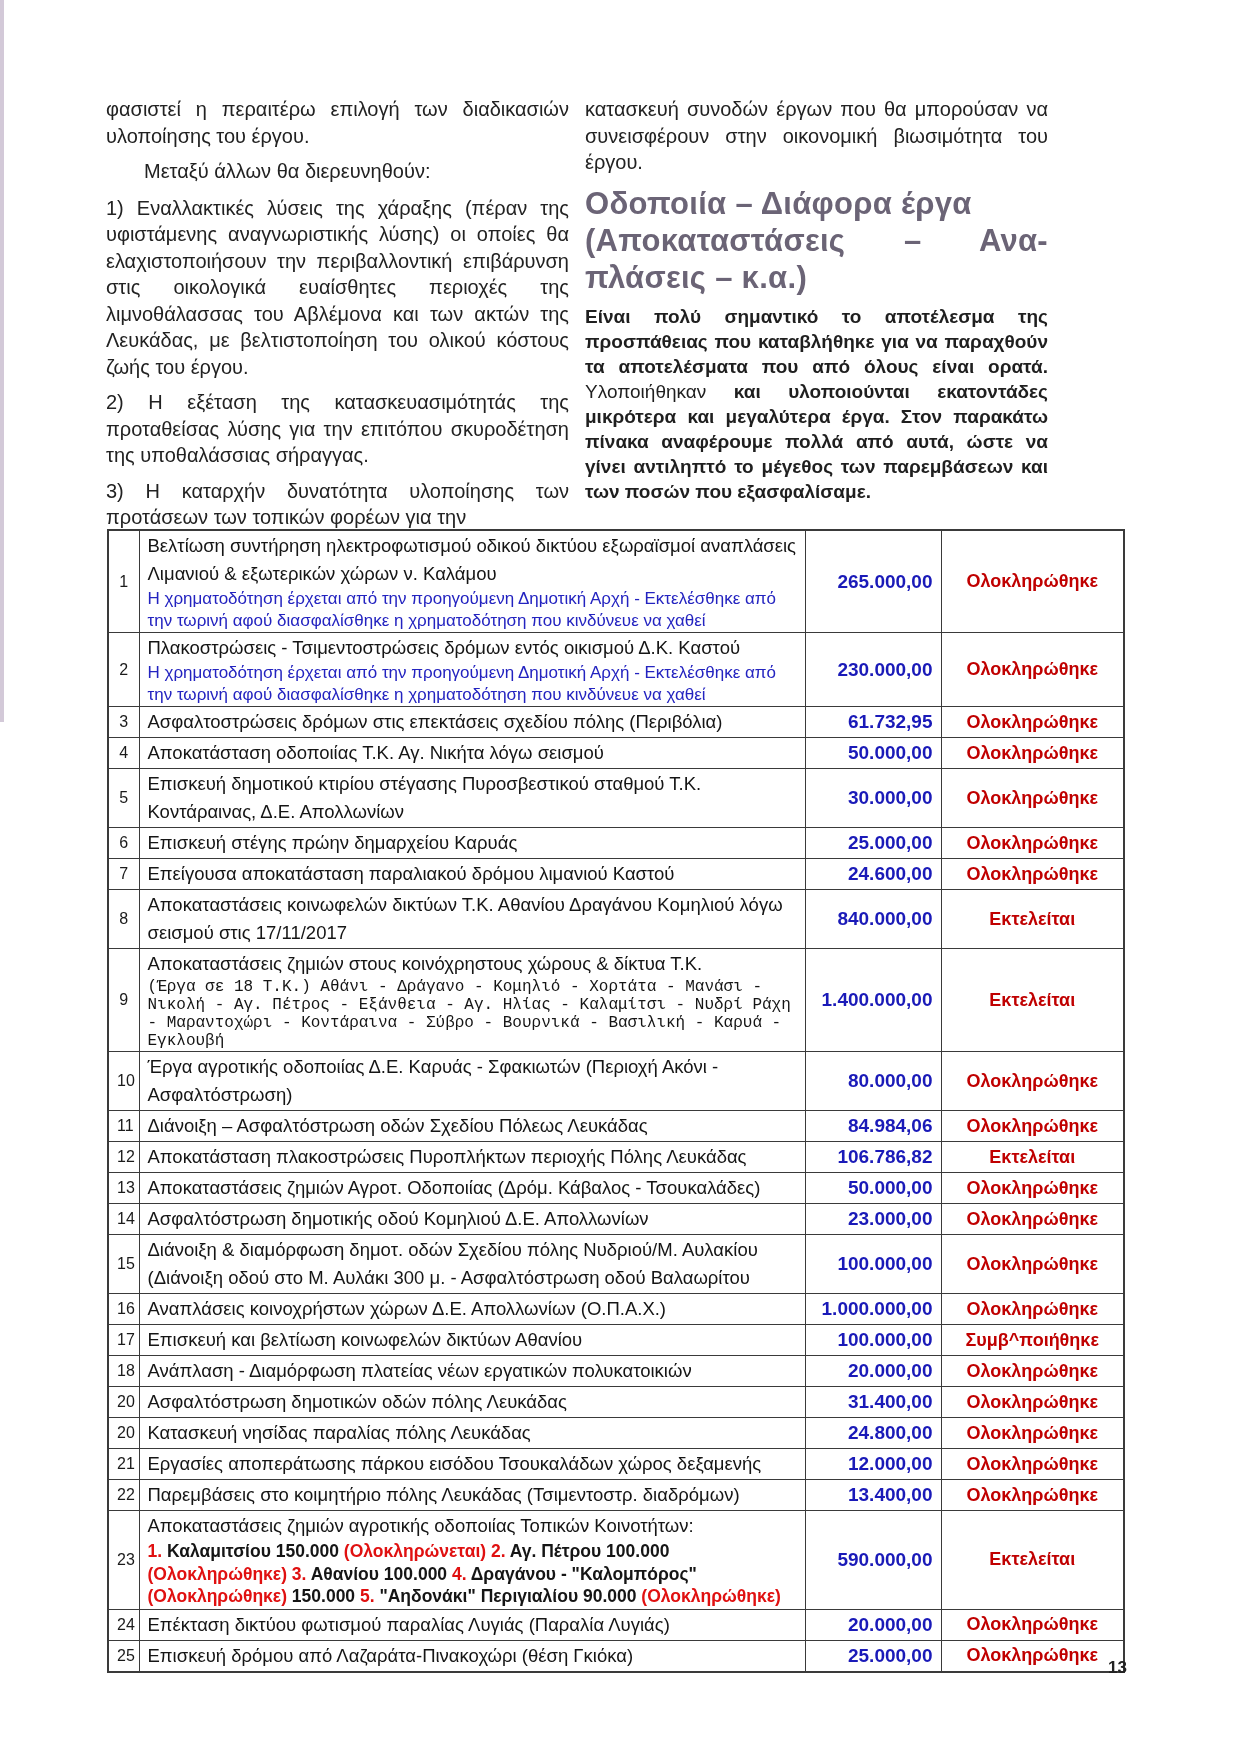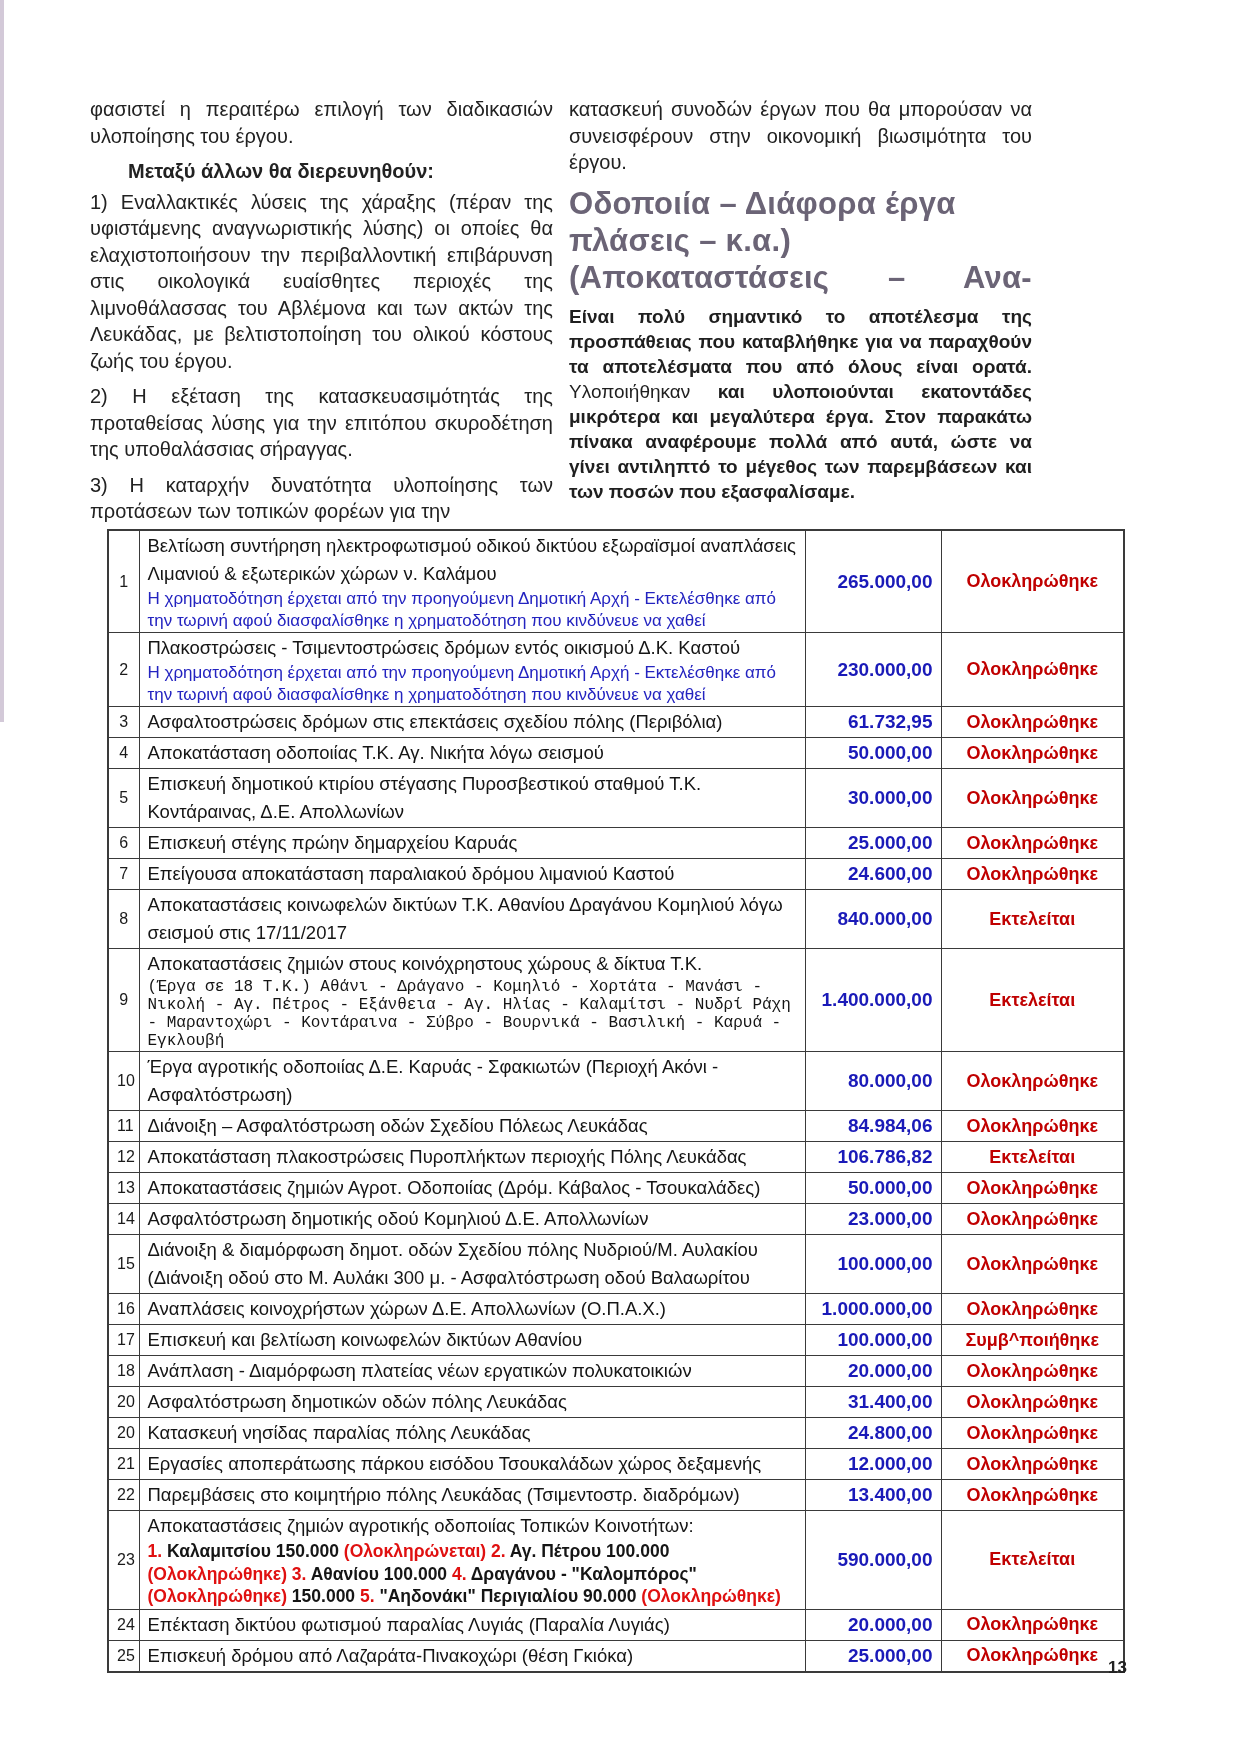--- a/index.html
+++ b/index.html
@@ -6,24 +6,24 @@
   .page{
     position:relative;
     width:1241px;height:1754px;
     background:#ffffff;
     font-family:"Liberation Sans", sans-serif;
     color:#1f1f1f;
     overflow:hidden;
     margin:0 auto;
   }
   .edge-strip{position:absolute;left:0;top:0;width:4px;height:722px;background:#d3c9d8;}
-  .cols{position:absolute;left:90px;top:96px;width:942px;display:flex;gap:16px;}
+  .cols{position:absolute;left:106px;top:96px;width:942px;display:flex;gap:16px;}
   .col{width:463px;}
   .para{margin:0 0 9px 0;text-align:justify;font-size:20px;line-height:26.5px;color:#222;}
-  .para.subheading{font-weight:bold;text-indent:38px;text-align:left;margin-bottom:4px;}
+  .para.subheading{font-weight:normal;text-indent:38px;text-align:left;margin-bottom:10px;}
   .doc-heading{color:#6b6476;font-weight:bold;font-size:31px;line-height:37px;margin:4px 0 8px 0;letter-spacing:0.3px;}
   .doc-heading .hline{white-space:nowrap;}
   .doc-heading .hline.stretch{white-space:normal;text-align:justify;text-align-last:justify;}
   .lead{font-size:19px;line-height:25px;text-align:justify;color:#1f1f1f;margin:0;}
   .lead .b{font-weight:bold;}
   .table-wrap{position:absolute;left:107px;top:529px;width:1016px;}
   table.projects{border-collapse:collapse;width:100%;table-layout:fixed;border:2px solid #3a3a3a;}
   table.projects td{border:1px solid #3a3a3a;padding:1px 8px;vertical-align:middle;overflow:hidden;}
   td.num{text-align:center;font-size:16px;padding:1px 2px;color:#1a1a1a;}
   td.desc{vertical-align:middle;padding:2px 8px;}
@@ -48,22 +48,22 @@
         <p class="para ">φασιστεί η περαιτέρω επιλογή των διαδικασιών υλοποίησης του έργου.</p>
         <p class="para subheading">Μεταξύ άλλων θα διερευνηθούν:</p>
         <p class="para ">1) Εναλλακτικές λύσεις της χάραξης (πέραν της υφιστάμενης αναγνωριστικής λύσης) οι οποίες θα ελαχιστοποιήσουν την περιβαλλοντική επιβάρυνση στις οικολογικά ευαίσθητες περιοχές της λιμνοθάλασσας του Αβλέμονα και των ακτών της Λευκάδας, με βελτιστοποίηση του ολικού κόστους ζωής του έργου.</p>
         <p class="para ">2) Η εξέταση της κατασκευασιμότητάς της προταθείσας λύσης για την επιτόπου σκυροδέτηση της υποθαλάσσιας σήραγγας.</p>
         <p class="para ">3) Η καταρχήν δυνατότητα υλοποίησης των προτάσεων των τοπικών φορέων για την</p>
       </div>
     <div class="col" id="col-right">
         <p class="para">κατασκευή συνοδών έργων που θα μπορούσαν να συνεισφέρουν στην οικονομική βιωσιμότητα του έργου.</p>
         <div class="doc-heading">
           <div class="hline">Οδοποιία – Διάφορα έργα</div>
+          <div class="hline stretch">(Αποκαταστάσεις – Ανα-</div>
           <div class="hline">πλάσεις – κ.α.)</div>
-          <div class="hline stretch">(Αποκαταστάσεις – Ανα-</div>
         </div>
         <p class="lead"><span class="b">Είναι πολύ σημαντικό το αποτέλεσμα της προσπάθειας που καταβλήθηκε για να παραχθούν τα αποτελέσματα που από όλους είναι ορατά. </span><span>Υλοποιήθηκαν </span><span class="b">και υλοποιούνται εκατοντάδες μικρότερα και μεγαλύτερα έργα. Στον παρακάτω πίνακα αναφέρουμε πολλά από αυτά, ώστε να γίνει αντιληπτό το μέγεθος των παρεμβάσεων και των ποσών που εξασφαλίσαμε.</span></p>
       </div>
   </div>
 
   <div class="table-wrap">
     <table class="projects" id="projects-table">
       <colgroup>
         <col style="width:31px">
         <col style="width:666px">

